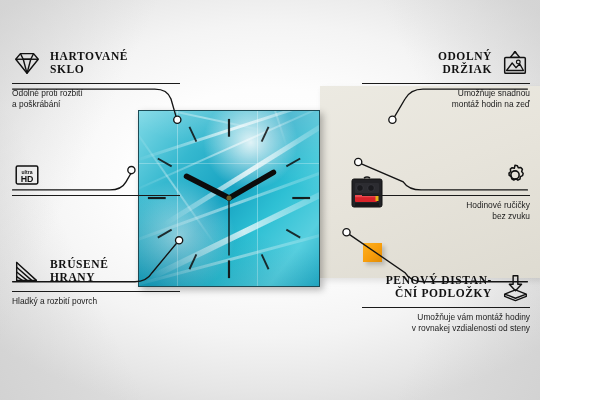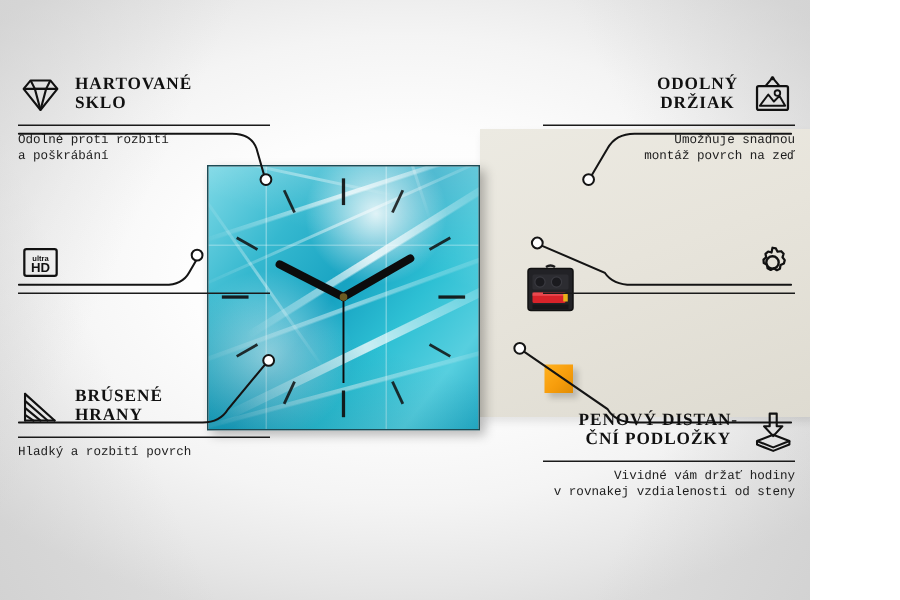--- a/index.html
+++ b/index.html
@@ -41,21 +41,21 @@
     width: 168px;
   }
   .feature.left  { left: 12px;  text-align: left; }
   .feature.right { right: 10px; text-align: right; }
 
   .feat-head {
     display: flex;
     align-items: center;
     gap: 8px;
   }
-  .feature.right .feat-head { justify-content: flex-end; text-align: center; }
+  .feature.right .feat-head { justify-content: flex-end; }
 
   .feat-icon {
     flex: 0 0 auto;
     width: 30px;
     height: 30px;
     color: #111;
   }
   .feat-icon svg { display: block; width: 30px; height: 30px; }
 
   .feat-title {
@@ -70,21 +70,21 @@
   }
 
   .feat-rule {
     height: 1px;
     background: #1a1a1a;
     margin: 5px 0 4px 0;
     width: 100%;
   }
 
   .feat-desc {
-    font-family: Liberation Mono, monospace;
+    font-family: Liberation Sans, sans-serif;
     font-size: 8.4px;
     line-height: 10.6px;
     color: #1c1c1c;
     white-space: pre-line;
   }
 
   
   #feat-tempered-glass { top: 48px;  }
   #feat-hd-print       { top: 160px; }
   #feat-ground-edges   { top: 256px; }
@@ -317,45 +317,47 @@
           <path d="M16 4 L11 10 H21 Z" fill="none" stroke="#111" stroke-width="1.5" stroke-linejoin="round"></path>
           <circle cx="16" cy="4.5" r="1.4" fill="#111"></circle>
           <rect x="5" y="10" width="22" height="17" rx="1.2" fill="none" stroke="#111" stroke-width="1.6"></rect>
           <path d="M7 24 L13 16 L17 21 L21 17 L25 24 Z" fill="none" stroke="#111" stroke-width="1.4" stroke-linejoin="round"></path>
           <circle cx="19.5" cy="15" r="2" fill="none" stroke="#111" stroke-width="1.3"></circle>
         </svg>
       </span>
     </div>
     <div class="feat-rule"></div>
     <div class="feat-desc">Umožňuje snadnou
-montáž povrch na zeď</div>
+montáž hodin na zeď</div>
   </div>
 
   <div class="feature right" id="feat-mechanism">
     <div class="feat-head">
       <span class="feat-icon">
         <svg viewBox="0 0 32 32">
           <path d="M16 5.5 l2.4 .5 1.2 2.3 2.6 -.3 1.7 1.8 -.8 2.5 1.6 2 -.6 2.4 -2.4 1.1 -.4 2.6 -2.2 1.1 -2.1 -1.4 -2.3 1.2 -2.2 -1.2 -.4 -2.5 -2.3 -1.2 -.2 -2.4 1.9 -1.7 -.5 -2.5 1.9 -1.6 2.4 .7 Z" fill="none" stroke="#111" stroke-width="1.6" stroke-linejoin="round"></path>
           <circle cx="16" cy="16" r="4.4" fill="none" stroke="#111" stroke-width="1.7"></circle>
         </svg>
       </span>
     </div>
     <div class="feat-rule"></div>
+    <div class="feat-desc">Hodinové ručičky
+bez zvuku</div>
   </div>
 
   <div class="feature right" id="feat-foam">
     <div class="feat-head">
       <span class="feat-title">PENOVÝ DISTAN-
 ČNÍ PODLOŽKY</span>
       <span class="feat-icon">
         <svg viewBox="0 0 32 32">
           <path d="M14 4 H19 V13 H23 L16.5 20 L10 13 H14 Z" fill="none" stroke="#111" stroke-width="1.5" stroke-linejoin="round"></path>
           <path d="M16.5 19 L28 23.5 L16.5 28 L5 23.5 Z" fill="none" stroke="#111" stroke-width="1.5" stroke-linejoin="round"></path>
           <path d="M5 23.5 V26 L16.5 30.5 L28 26 V23.5" fill="none" stroke="#111" stroke-width="1.5" stroke-linejoin="round"></path>
         </svg>
       </span>
     </div>
     <div class="feat-rule"></div>
-    <div class="feat-desc">Vividné vám držať hodiny
+    <div class="feat-desc">Umožňuje vám montáž hodiny
 v rovnakej vzdialenosti od steny</div>
   </div>
 
 </div>
 
 </body></html>

